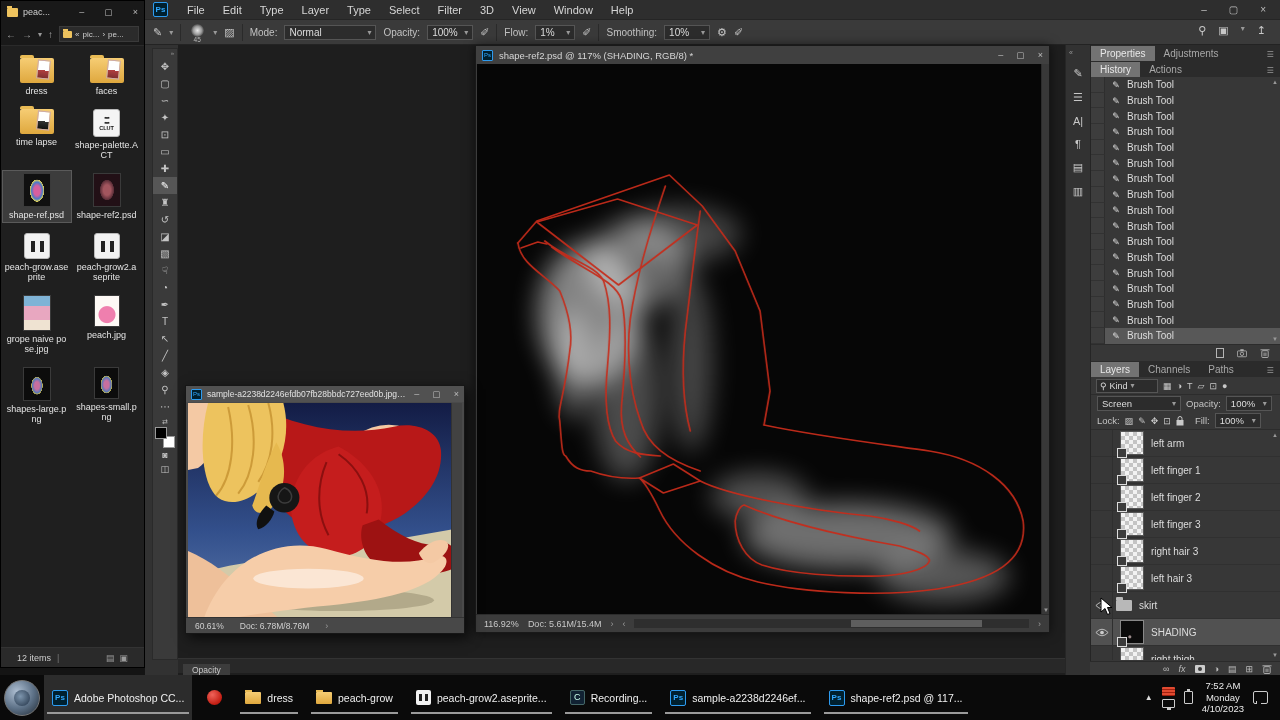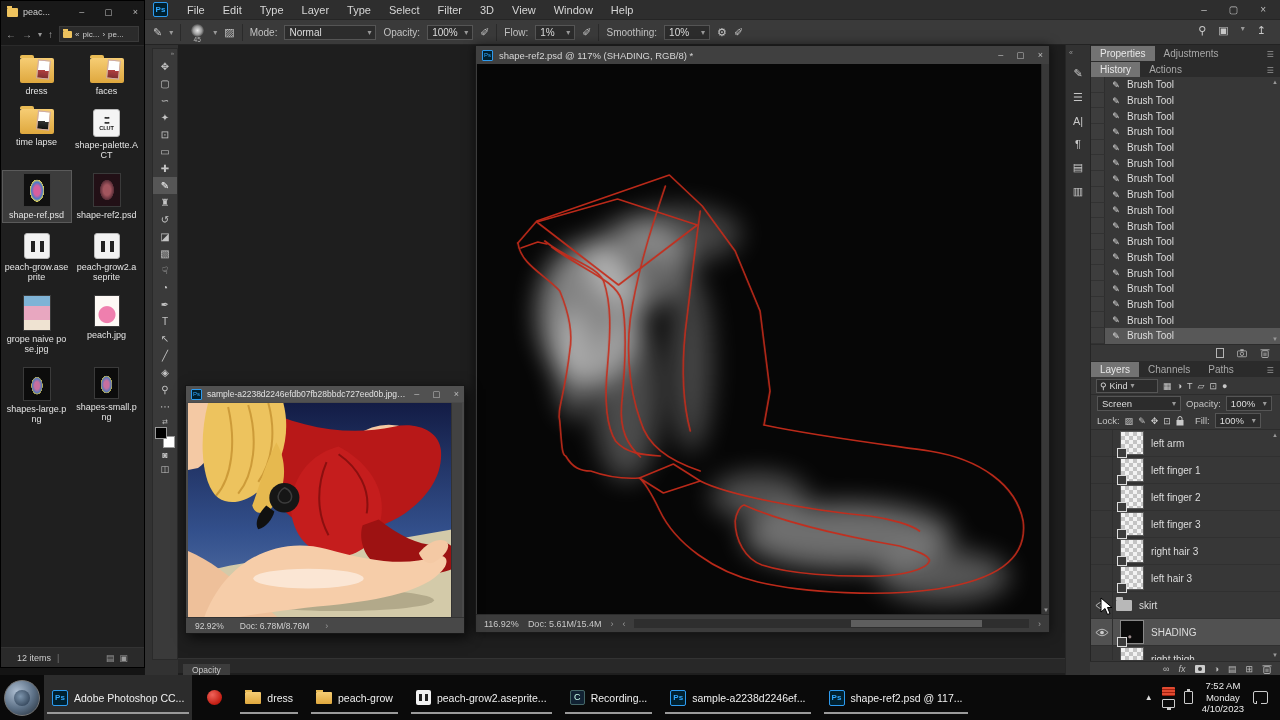--- a/index.html
+++ b/index.html
@@ -377,21 +377,21 @@
           <path d="M96,86 C102,88 105,94 102,99 C99,103 92,102 90,97 C89,93 92,88 96,86 Z" fill="none" stroke="#3c3c3c" stroke-width="1.5"></path>
           <path d="M78,104 C70,112 66,122 70,128 C78,126 84,118 86,110 Z" fill="#101010"></path>
           <path d="M0,218 L0,150 C20,158 42,176 66,196 L90,218 Z" fill="#eec09a"></path>
           <path d="M16,218 C36,162 86,134 138,148 C180,160 216,166 246,156 C256,153 260,158 256,166 C242,188 202,198 152,204 C110,208 66,214 44,218 Z" fill="#f6cda9"></path>
           <ellipse cx="120" cy="178" rx="55" ry="10" fill="#ffffff" opacity=".5"></ellipse>
           <path d="M230,152 C240,140 252,136 258,141 C262,146 256,156 244,162 C238,164 232,158 230,152 Z" fill="#f4c9a4"></path>
         </svg>
       </div>
       <div class="float-vscroll"></div>
       <div class="float-status">
-        <span>92.92%</span>
+        <span>60.61%</span>
         <span>Doc: 6.78M/8.76M</span>
         <span class="chev">›</span>
       </div>
     </div>
 
     <div class="panel-strip">
       <span class="strip-collapse">«</span>
       <span class="strip-ico">✎</span>
       <span class="strip-ico">☰</span>
       <span class="strip-ico">A|</span>

